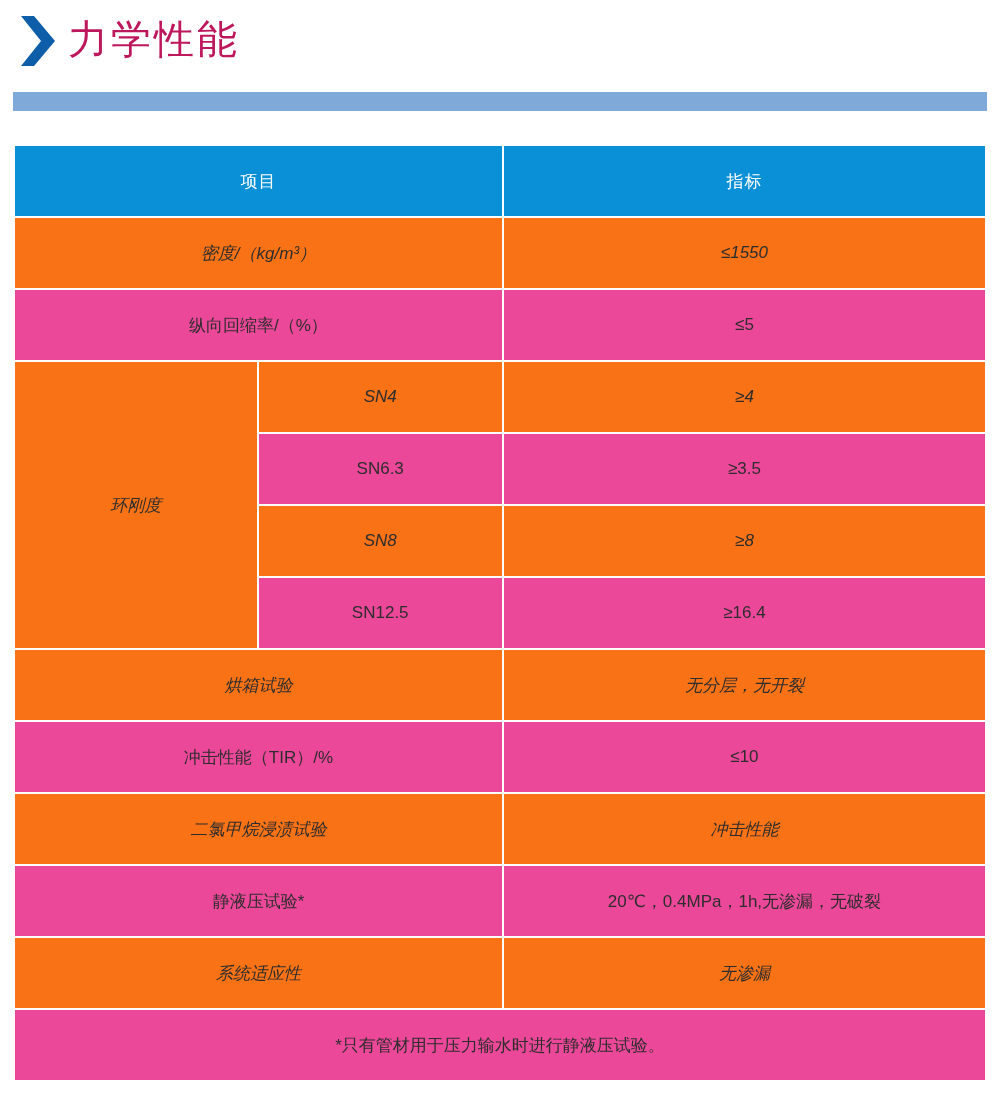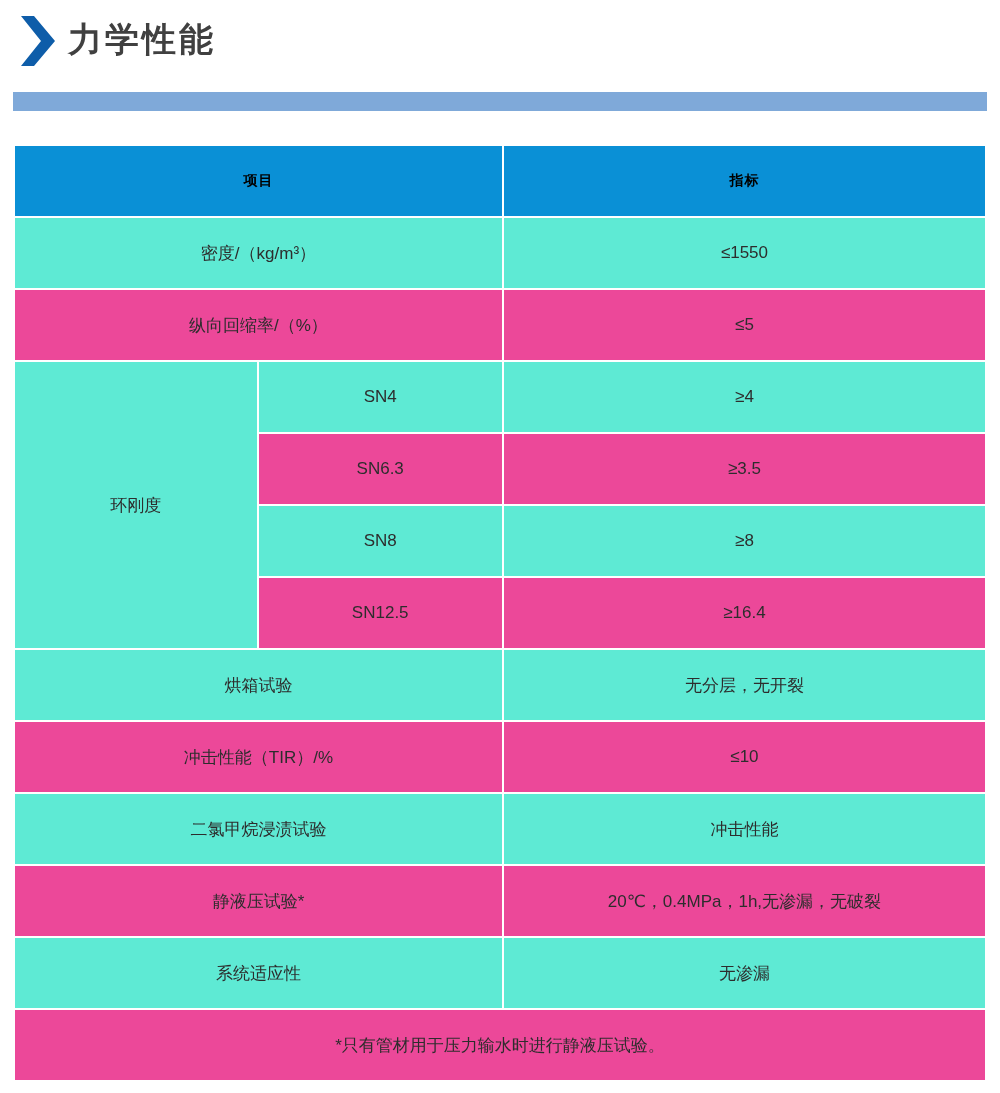--- a/index.html
+++ b/index.html
@@ -17,23 +17,23 @@
   }
   .title-row {
     display: flex;
     align-items: center;
     gap: 13px;
     padding-left: 8px;
     height: 54px;
   }
   .chevron { width: 34px; height: 50px; flex: 0 0 auto; }
   .page-title {
-    font-size: 34px;
-    font-weight: bold;
-    color: #404040;
+    font-size: 40px;
+    font-weight: normal;
+    color: #be185d;
     letter-spacing: 3px;
     line-height: 1;
     padding-bottom: 4px;
   }
   .accent-bar {
     height: 19px;
     background: #7fa9d9;
     margin-top: 24px;
   }
   table.spec {
@@ -50,26 +50,26 @@
     height: 70px;
     padding: 0 8px;
     text-align: center;
     vertical-align: middle;
     font-size: 17px;
     font-weight: 500;
     color: #2d2d2d;
   }
   .spec th {
     background: #0a90d6;
-    color: #000000;
-    font-size: 14px;
-    font-weight: bold;
+    color: #ffffff;
+    font-size: 17px;
+    font-weight: normal;
     letter-spacing: 1px;
   }
-  .light { background: #5eead4; }
+  .light { background: #f97316; font-style: italic; }
   .dark  { background: #ec4899; }
 </style>
 </head>
 <body>
 
 <div class="page">
 
   <div class="title-row">
     <svg class="chevron" viewBox="0 0 34 50">
       <path d="M0 0 L13 0 L34 25 L13 50 L0 50 L20 25 Z" fill="#0e5da9"></path>

